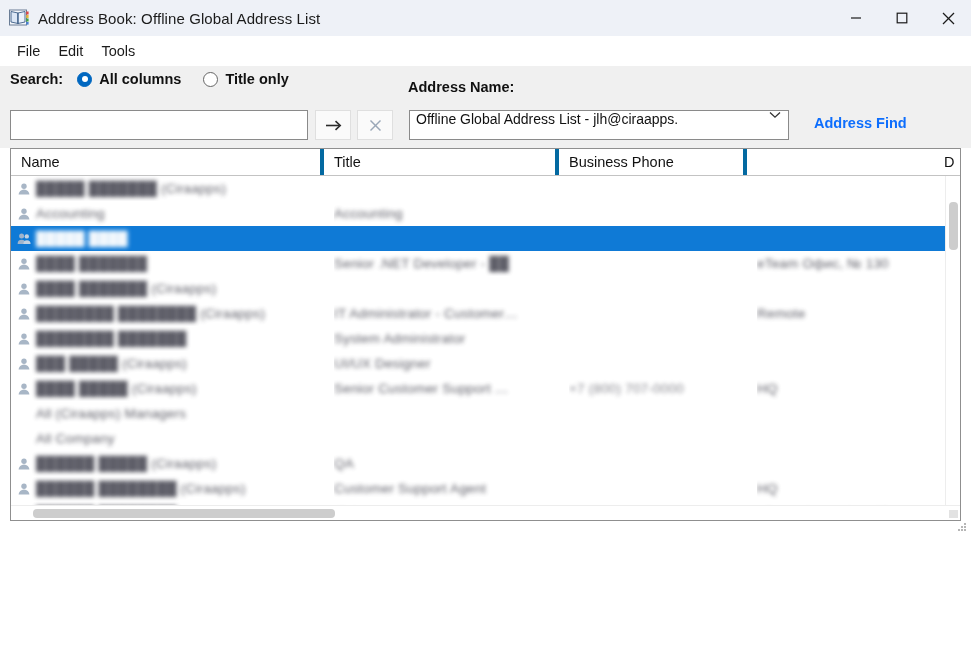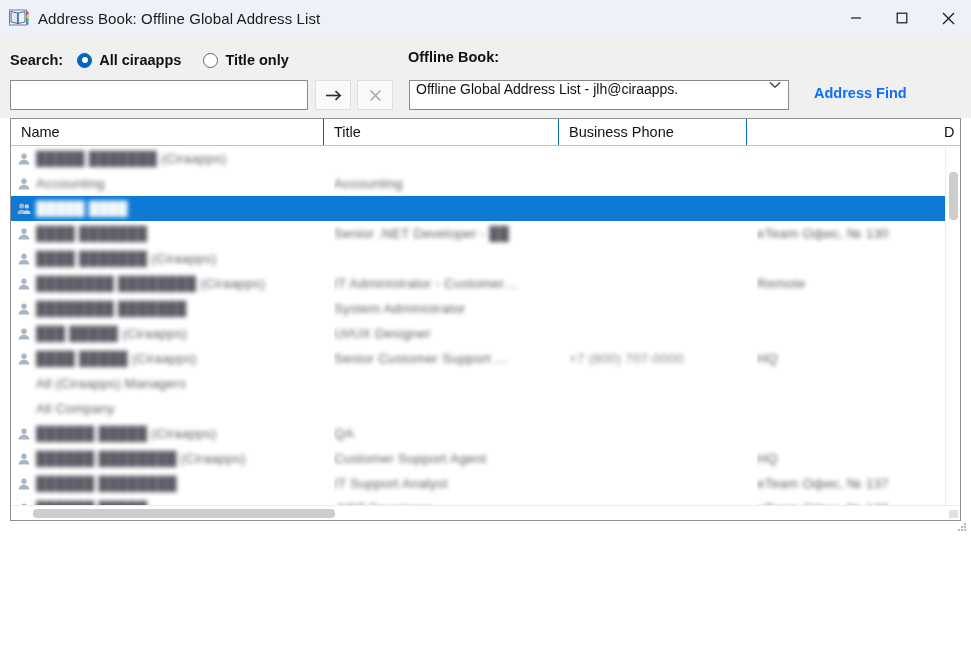--- a/index.html
+++ b/index.html
@@ -71,21 +71,21 @@
 
   
   .toolarea {
     background: #f0f0f0;
     flex: 0 0 82px;
     position: relative;
     padding: 0;
   }
   .row1 {
     position: absolute;
-    left: 0; top: 13px;
+    left: 0; top: 2px;
     height: 22px;
     display: flex;
     align-items: center;
     width: 100%;
   }
   .lbl-search {
     font-size: 14.5px; font-weight: bold; color: #111;
     margin-left: 10px; margin-right: 14px;
     white-space: nowrap;
   }
@@ -202,21 +202,21 @@
     border-bottom: 1px solid #c3c3c3;
     display: flex;
     position: relative;
   }
   .hcell {
     font-size: 14.5px;
     color: #111;
     display: flex;
     align-items: center;
     padding-left: 10px;
-    border-right: 1px solid #0369a1;
+    border-right: 4px solid #0369a1;
     cursor: default;
     white-space: nowrap;
     overflow: hidden;
     position: relative;
   }
   .hcell:last-child { border-right: none; }
 
   .list-body {
     flex: 1 1 auto;
     position: relative;
@@ -351,37 +351,42 @@
       </div>
       <div class="win-btn close">
         <svg width="13" height="13" viewBox="0 0 13 13">
             <line x1="1" y1="1" x2="12" y2="12" stroke="#1b1b1b" stroke-width="1.2"></line>
             <line x1="12" y1="1" x2="1" y2="12" stroke="#1b1b1b" stroke-width="1.2"></line>
           </svg>
       </div>
     </div>
   </div>
 
+  <div class="menubar">
+    <div class="menu-item">File</div>
+    <div class="menu-item">Edit</div>
+    <div class="menu-item">Tools</div>
+  </div>
 
   <div class="toolarea">
     <div class="row1">
       <div class="lbl-search">Search:</div>
 
       <div class="radio-wrap">
         <span class="radio checked"></span>
-        <span class="radio-label">All ciraapps</span>
+        <span class="radio-label">All columns</span>
       </div>
 
       <div class="radio-wrap">
         <span class="radio"></span>
         <span class="radio-label">Title only</span>
       </div>
     </div>
 
-    <div class="lbl-ab">Offline Book:</div>
+    <div class="lbl-ab">Address Name:</div>
 
     <div class="row2">
       <input class="search-input" type="text" value="" placeholder="" style="">
 
       <div class="icon-btn btn-go">
         <svg width="17" height="13" viewBox="0 0 17 13">
           <line x1="1" y1="6.5" x2="14" y2="6.5" stroke="#2b2b2b" stroke-width="1.6"></line>
           <path d="M10.5 2.2 L15.2 6.5 L10.5 10.8" fill="none" stroke="#2b2b2b" stroke-width="1.6"></path>
         </svg>
       </div>

